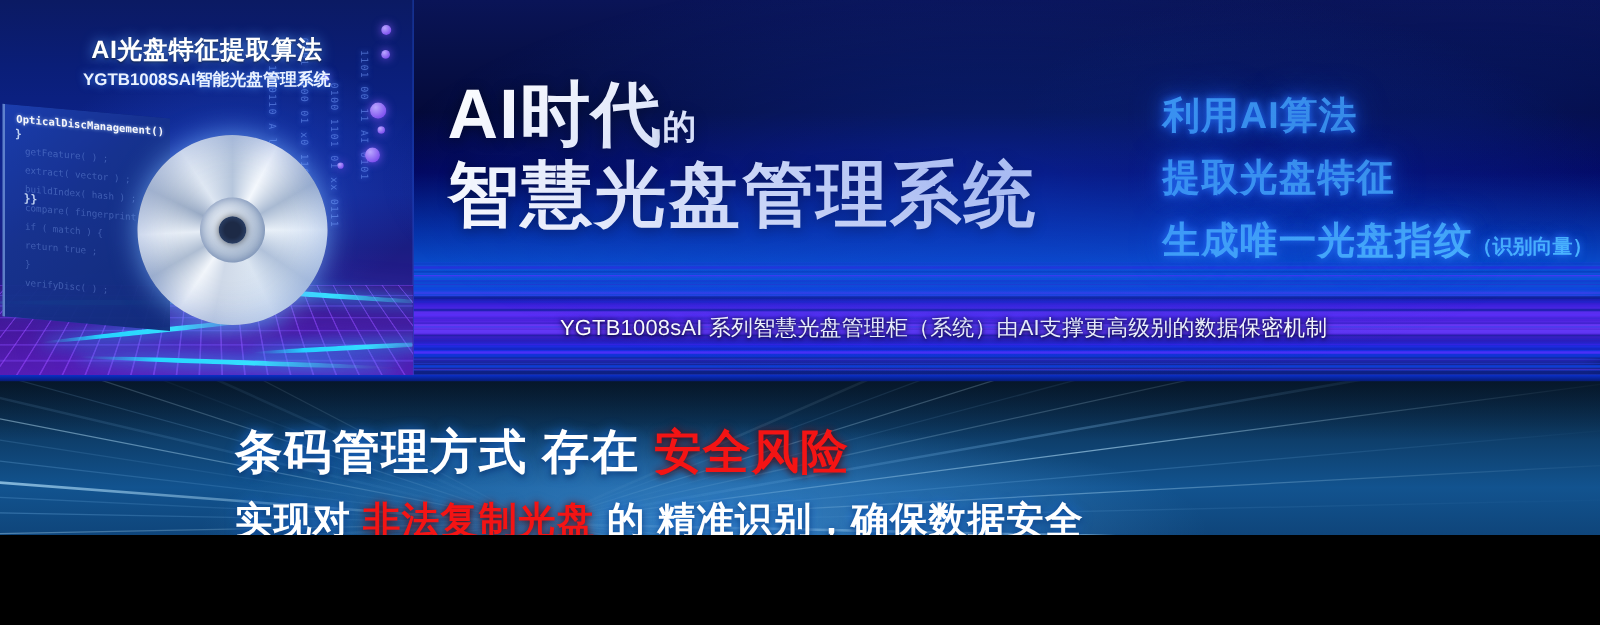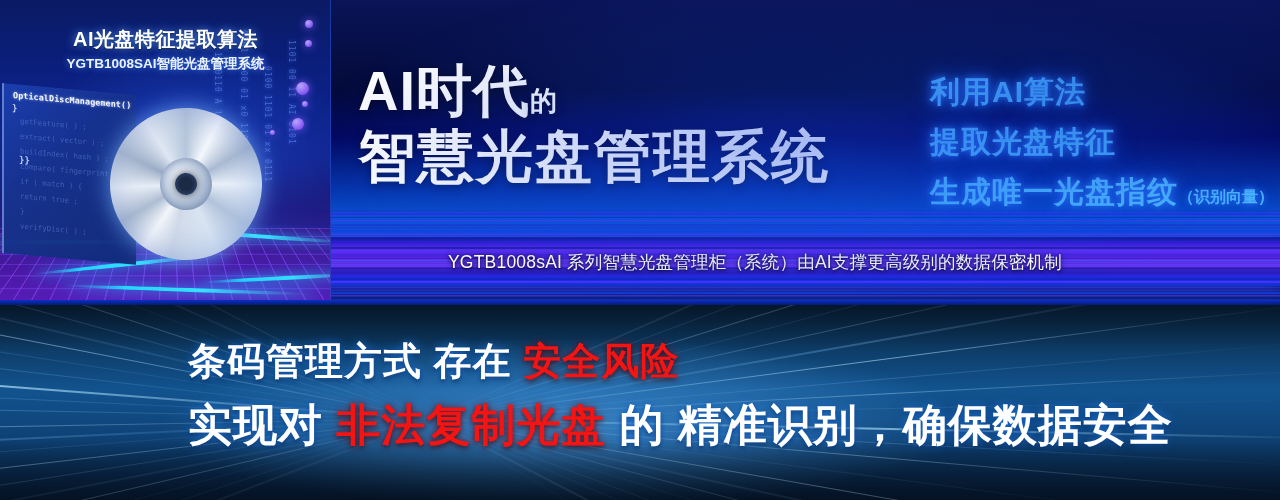--- a/index.html
+++ b/index.html
@@ -1,20 +1,20 @@
 <!DOCTYPE html>
 <html><head>
 <meta charset="utf-8">
 <style>
   * { margin:0; padding:0; box-sizing:border-box; }
   html,body { width:1280px; height:500px; overflow:hidden; background:#000; }
   body { font-family:"Liberation Sans","DejaVu Sans",sans-serif; }
 
   #banner {
-    position:relative; width:1280px; height:500px; overflow:hidden;
+    position:relative; width:1280px; height:428px; overflow:hidden;
   }
 
   
   .top-section {
     position:absolute; left:0; top:0; width:1280px; height:300px;
     background:
       linear-gradient(to bottom,
         #0a1457 0%,
         #071049 14%,
         #040a3a 30%,
@@ -215,21 +215,21 @@
     background:linear-gradient(to bottom,#0a2fc8,#061a72);
   }
 
   .bottom-text{ position:absolute; left:0; top:336px; width:1280px; }
   .bt-line{ white-space:nowrap; color:#ffffff; font-weight:bold; }
   .bt-1{
     position:absolute; left:188px; top:0; font-size:38px; letter-spacing:1px;
     text-shadow:0 0 9px rgba(30,120,230,.95),0 2px 5px rgba(0,20,50,.85);
   }
   .bt-2{
-    position:absolute; left:188px; top:60px; font-size:44px; letter-spacing:1px;
+    position:absolute; left:188px; top:60px; font-size:30px; letter-spacing:1px;
     text-shadow:0 0 9px rgba(30,120,230,.95),0 2px 5px rgba(0,20,50,.85);
   }
   .red{ color:#f41414; text-shadow:0 0 8px rgba(140,0,0,.6),0 2px 5px rgba(0,0,0,.55); }
 </style>
 </head>
 <body>
 
 <div id="banner">
 
   <div class="top-section">

